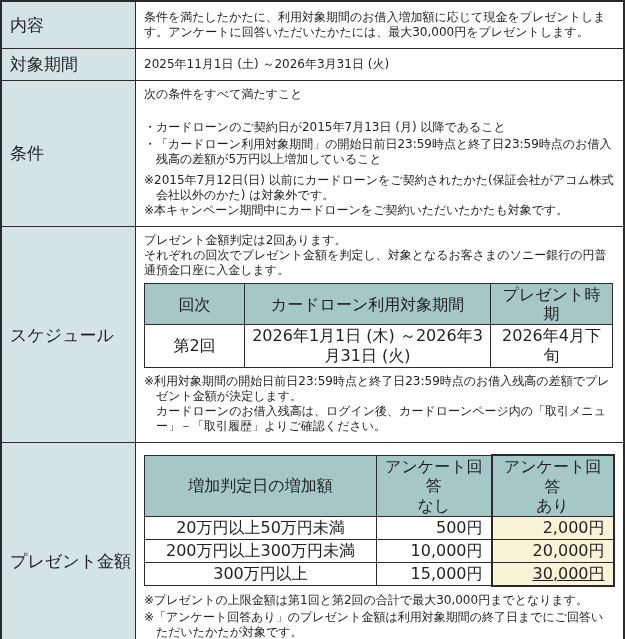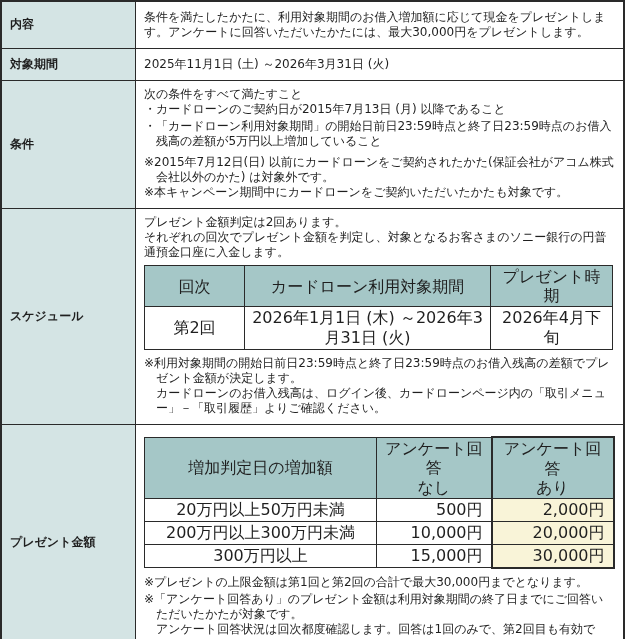--- a/index.html
+++ b/index.html
@@ -7,43 +7,43 @@
     --head-bg:#a5c7c7;
     --highlight-bg:#f9f4d8;
     --border:#2a2a2a;
     --text:#1f1f1f;
   }
   html,body{margin:0;padding:0;background:#fff;}
   body{width:625px;font-family:"DejaVu Sans","Liberation Sans",sans-serif;color:var(--text);}
   table{border-collapse:collapse;}
   .outer{width:625px;table-layout:fixed;border:2px solid var(--border);}
   .outer>tbody>tr>th,.outer>tbody>tr>td{border:1px solid var(--border);}
-  .outer th.lbl{width:121px;background:var(--label-bg);font-weight:bold;text-align:left;
-    padding:3px 4px 3px 8px;vertical-align:middle;font-size:12px;line-height:1.3;}
+  .outer th.lbl{width:121px;background:var(--label-bg);font-weight:normal;text-align:left;
+    padding:3px 4px 3px 8px;vertical-align:middle;font-size:17px;line-height:1.3;}
   .outer td.cnt{padding:8px 8px;font-size:12px;line-height:1.25;vertical-align:middle;}
   tr.r1{height:42px;} tr.r2{height:24px;} tr.r3{height:116px;} tr.r4{height:185px;}
   tr.r5{height:228px;}
   tr.r3 td.cnt, tr.r4 td.cnt, tr.r5 td.cnt{vertical-align:top;padding-top:6px;}
   p{margin:0;}
-  .gap{margin-top:0;}
+  .gap{margin-top:18px;}
   .gap2{margin-top:2px;}
   .ngap{margin-top:6px;}
   .hang{padding-left:12px;text-indent:-12px;}
   .ind{padding-left:12px;}
   .inner{table-layout:fixed;margin-top:5px;border:1px solid var(--border);}
   .inner th,.inner td{border:1px solid var(--border);font-size:16px;padding:1px 4px;
     text-align:center;background:#fff;}
   .inner th{background:var(--head-bg);font-weight:normal;white-space:pre-line;line-height:1.2;}
   .sched td{height:20px;}
   .amt thead tr{height:30px;}
   .amt td{height:18px;}
   .amt td.money{text-align:right;padding-right:8px;}
   .amt .col-yes{border-left:2px solid var(--border);border-right:2px solid var(--border);}
   .amt thead .col-yes{border-top:2px solid var(--border);}
-  .amt tbody tr:last-child .col-yes{border-bottom:2px solid var(--border);}
+  .amt tbody tr:last-child .col-yes{border-bottom:2px solid var(--border);text-decoration:underline;}
   .amt tbody .col-yes{background:var(--highlight-bg);}
 </style>
 </head>
 <body>
 
 <table class="outer">
   <tbody>
     <tr class="r1">
       <th class="lbl">内容</th>
       <td class="cnt">

